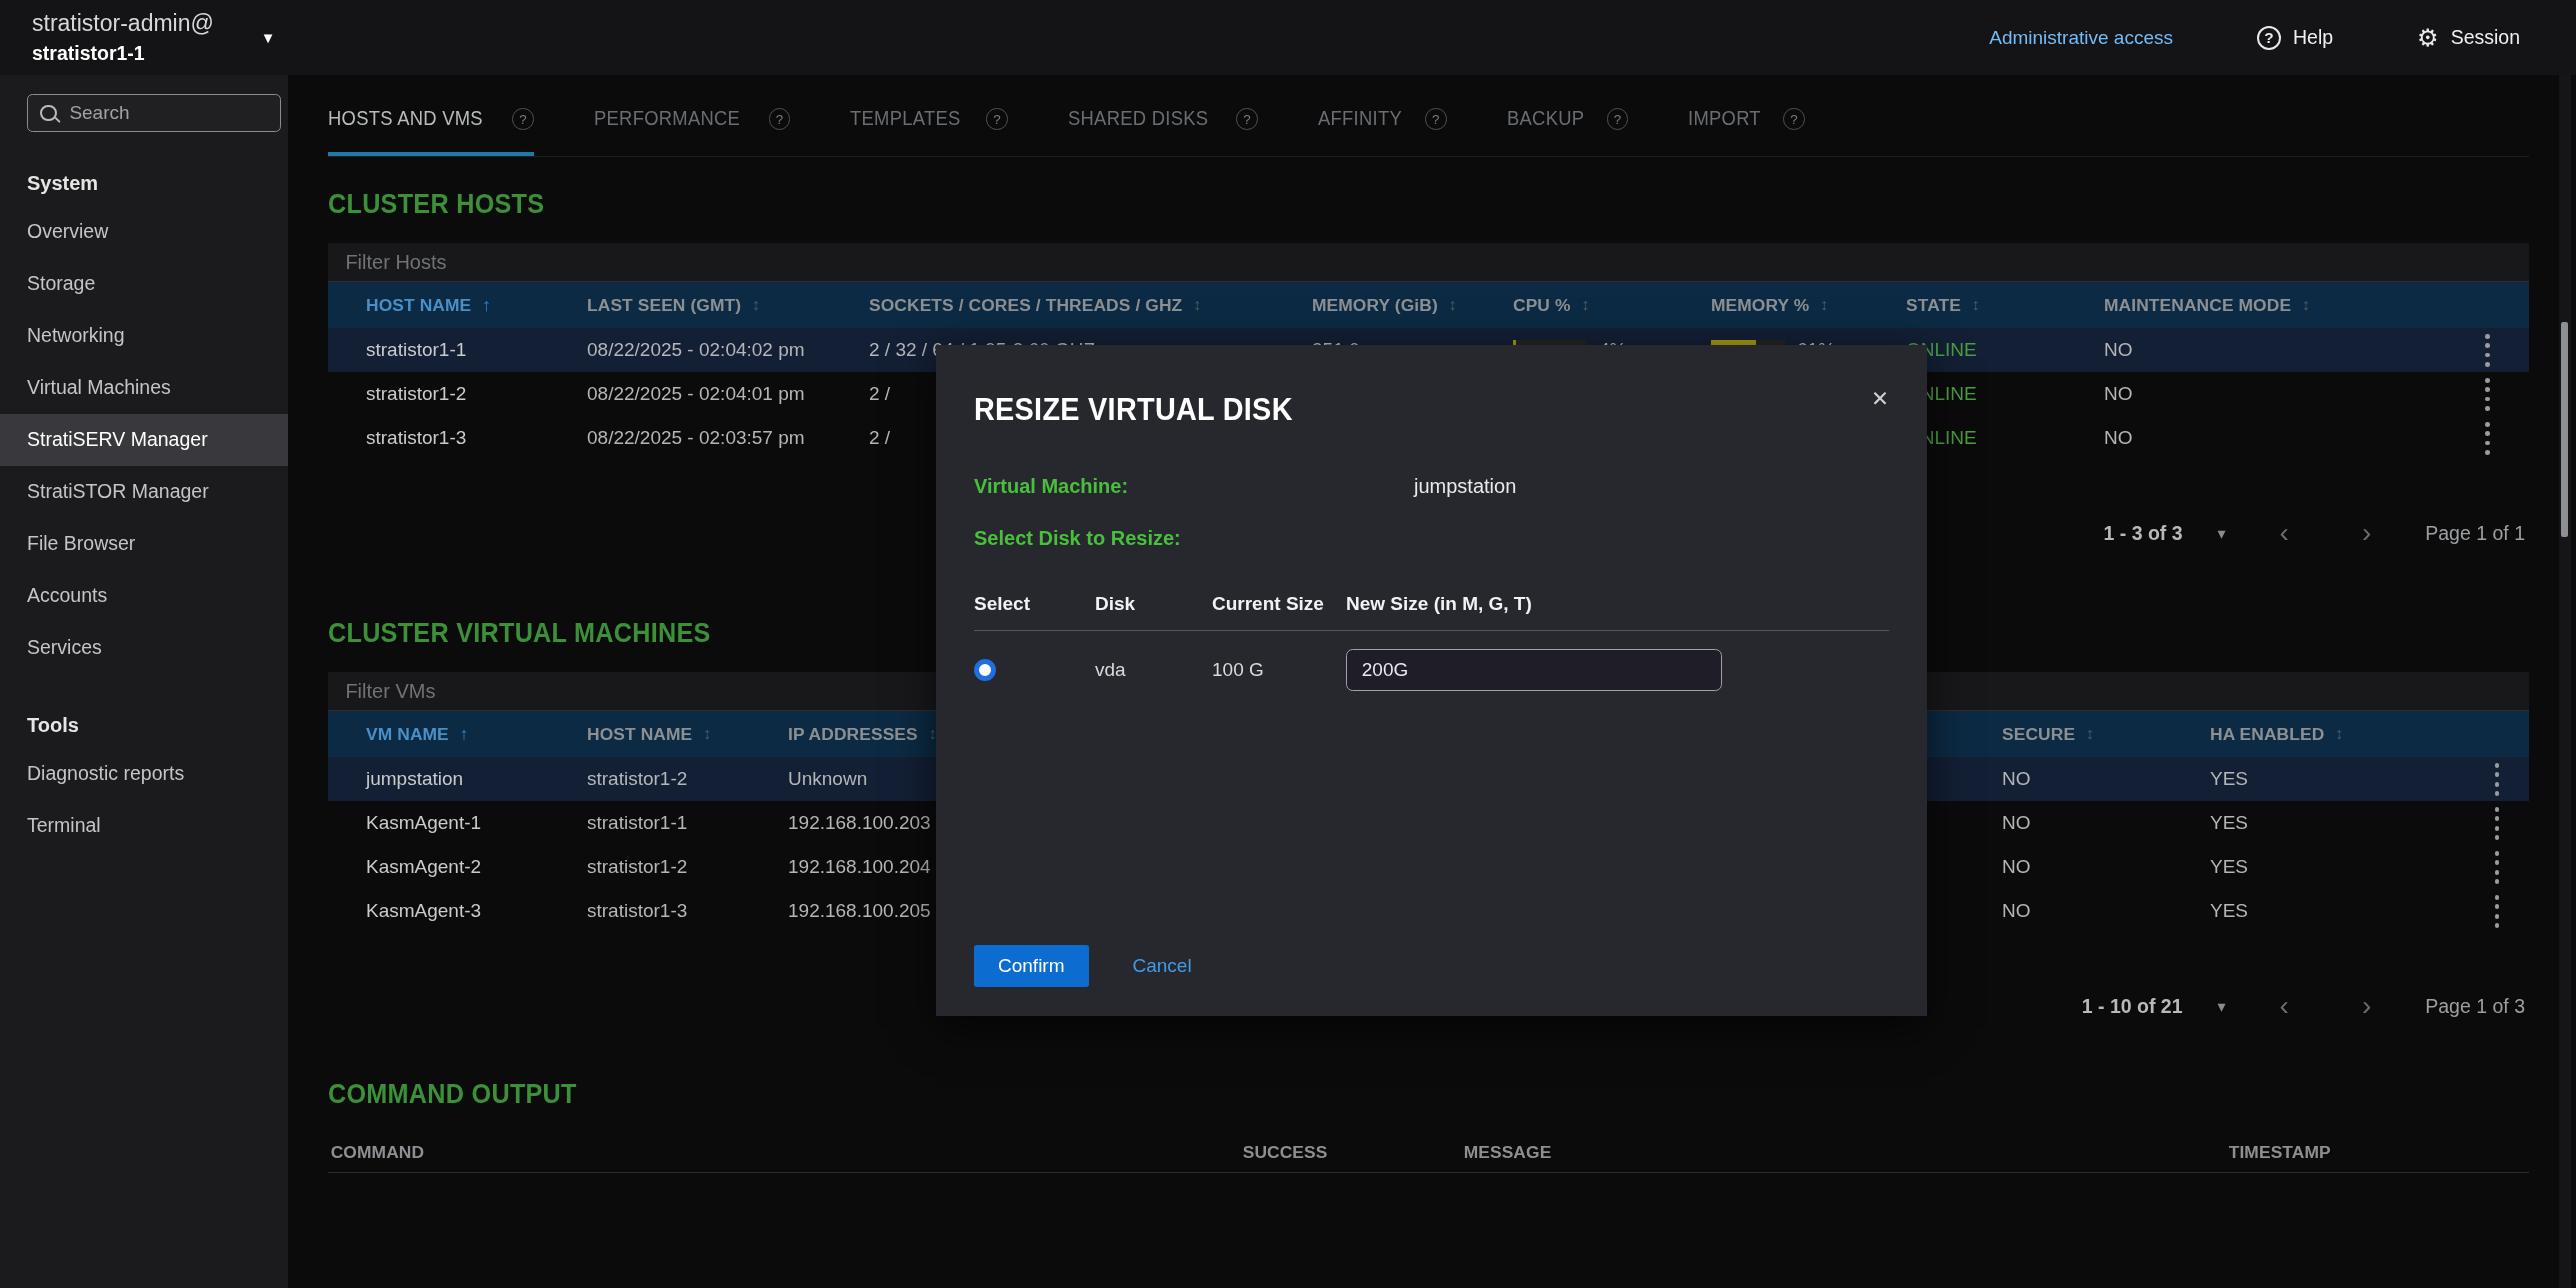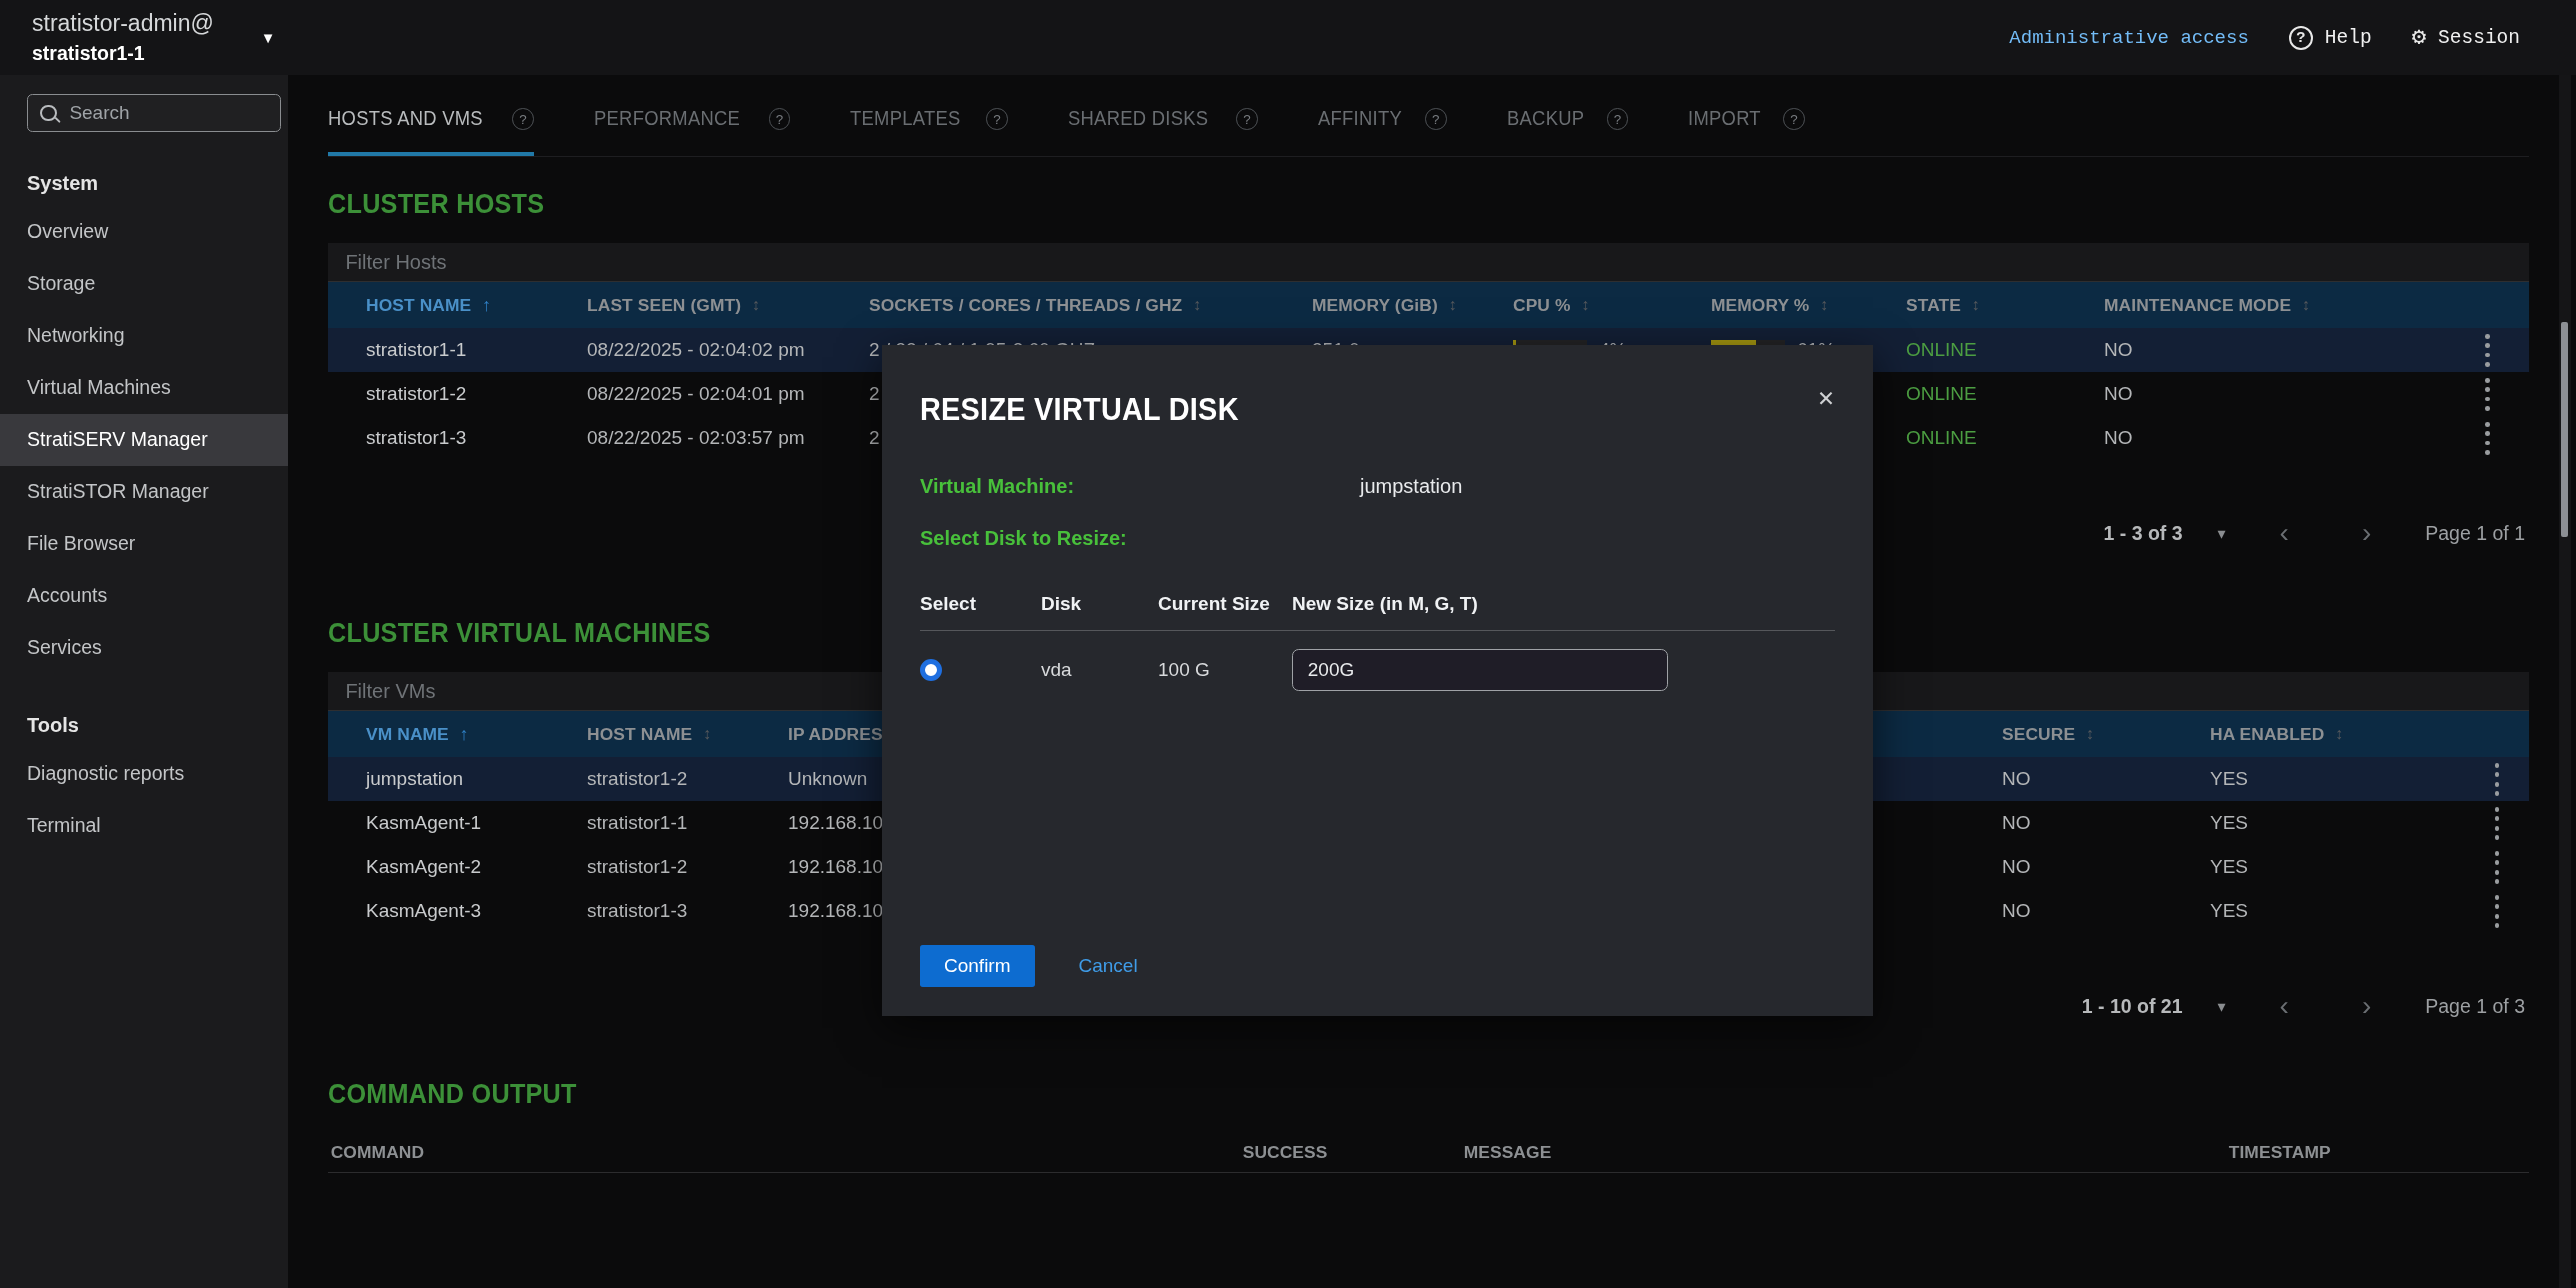--- a/index.html
+++ b/index.html
@@ -8,21 +8,21 @@
     background:#0a0a0b;color:#c8cacc;
     font-family:"Liberation Sans","DejaVu Sans",sans-serif;
   }
   
   .topbar{height:75px;background:#141416;display:flex;align-items:center;justify-content:space-between;padding:0 56px 0 32px;box-sizing:border-box;}
   .user{display:flex;align-items:center;gap:47px;cursor:pointer;}
   .user-lines{display:flex;flex-direction:column;gap:4.7px;}
   .user-line1{font-size:23px;color:#d6d8da;}
   .user-line2{font-size:19.5px;font-weight:bold;color:#ffffff;}
   .user-caret{font-size:14.8px;color:#ffffff;}
-  .topbar-right{display:flex;align-items:center;gap:40px;font-family:Liberation Mono, monospace;}
+  .topbar-right{display:flex;align-items:center;gap:84px;}
   .admin-link{color:#73bcf7;font-size:19px;cursor:pointer;}
   .tb-item{display:flex;align-items:center;gap:12px;color:#f0f0f0;font-size:19.5px;cursor:pointer;}
   .q-circle{width:24px;height:24px;border:2px solid #e8e8e8;border-radius:50%;display:flex;align-items:center;justify-content:center;font-size:15.4px;font-weight:bold;color:#e8e8e8;box-sizing:border-box;}
   .gear{font-size:24px;color:#e8e8e8;line-height:1;}
   
   .shell{display:flex;height:1213px;}
   .sidebar{width:288px;background:#1b1b1d;padding-top:19px;box-sizing:border-box;flex-shrink:0;}
   .search-box{margin:0 6.7px 0 27px;height:38px;border:0.7px solid #8a8d90;border-radius:5.4px;background:#202022;display:flex;align-items:center;padding:0 12px;gap:10.7px;box-sizing:border-box;}
   .search-box input{background:transparent;border:none;outline:none;color:#c8cacc;font-size:19px;width:100%;font-family:inherit;}
   .search-box input::placeholder{color:#9fa3a7;}
@@ -66,21 +66,21 @@
   .pag-range{font-weight:bold;color:#b7b9bb;}
   .pag-caret{color:#8a8d90;font-size:16px;cursor:pointer;}
   .chev{color:#6a6e72;font-size:28px;padding:0 19px;cursor:pointer;line-height:1;}
   .vms-title{margin-top:70px;}
   .vms-filter{margin-top:17.4px;}
   .vms-pagination{}
   .co-title{margin-top:58px;}
   .grid-co{display:grid;grid-template-columns:912px 221px 765px 1fr;align-items:center;padding-left:2.7px;}
   .co-head{height:38px;margin-top:8px;border-bottom:0.7px solid #2c2c2e;}
   
-  .modal{position:absolute;left:882px;top:345px;width:991px;height:671px;background:#26282d;box-shadow:0 12px 40px rgba(0,0,0,.6);z-index:20;padding:29.5px 38px;box-sizing:border-box;}
+  .modal{position:absolute;left:936px;top:345px;width:991px;height:671px;background:#26282d;box-shadow:0 12px 40px rgba(0,0,0,.6);z-index:20;padding:29.5px 38px;box-sizing:border-box;}
   .modal-title{font-size:31px;font-weight:bold;color:#ffffff;letter-spacing:0.3px;transform:scaleX(.93);transform-origin:left;white-space:nowrap;margin-top:17.4px;}
   .modal-close{position:absolute;top:44px;right:38px;font-size:21.5px;color:#cfd1d3;cursor:pointer;line-height:1;}
   .modal-row{display:flex;margin-top:47px;font-size:20px;align-items:baseline;}
   .modal-label{color:#48c03b;font-weight:bold;width:440px;flex-shrink:0;}
   .modal-value{color:#e8eaec;}
   .modal-row.select-disk{margin-top:29.5px;}
   .disk-grid{display:grid;grid-template-columns:121px 117px 134px 1fr;align-items:center;}
   .disk-head{margin-top:43px;padding-bottom:14.8px;border-bottom:0.7px solid #55575b;}
   .dh{font-size:19px;font-weight:bold;color:#f0f2f4;white-space:nowrap;}
   .disk-row{margin-top:17.4px;font-size:19px;color:#d8dadc;}

